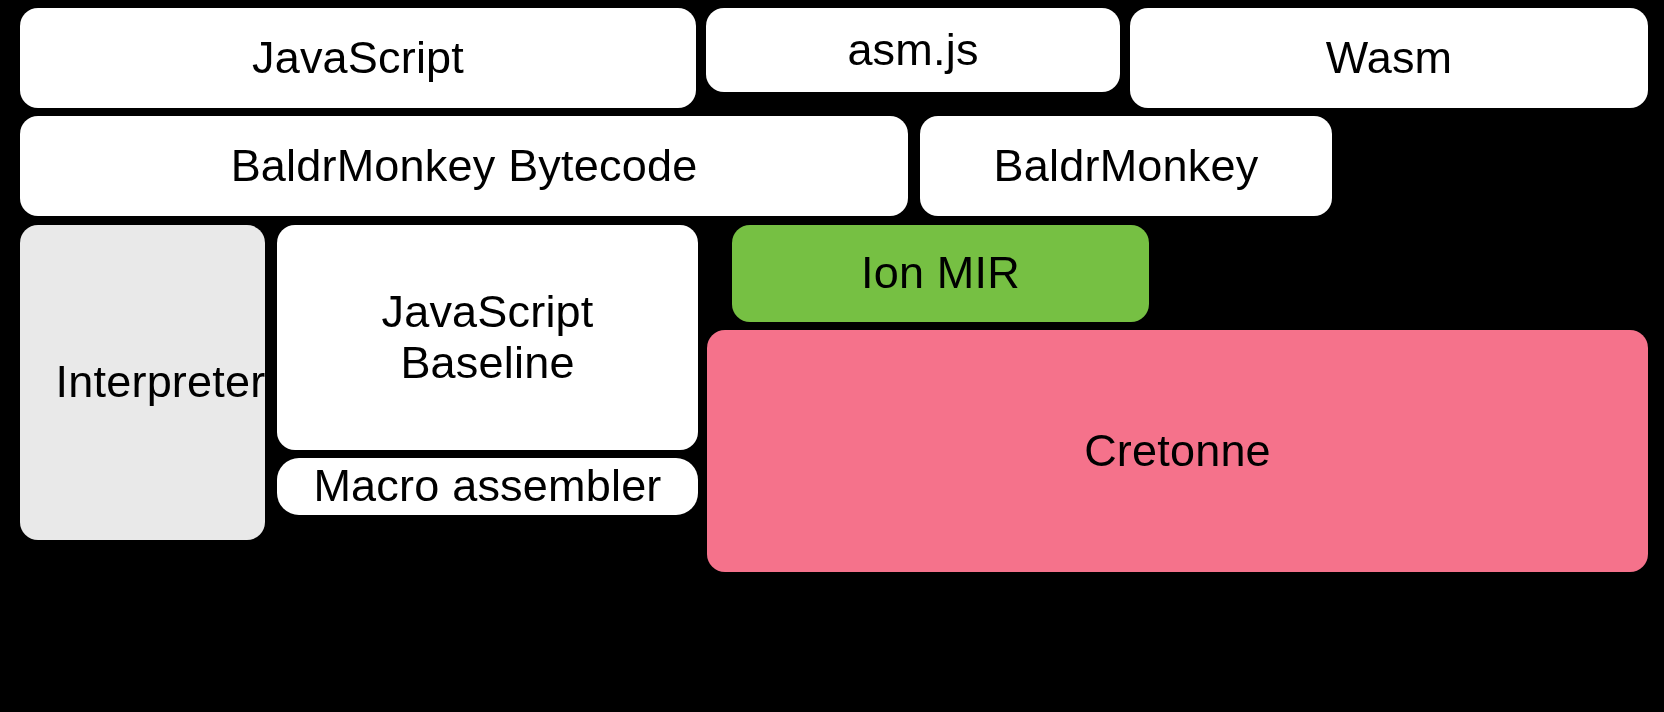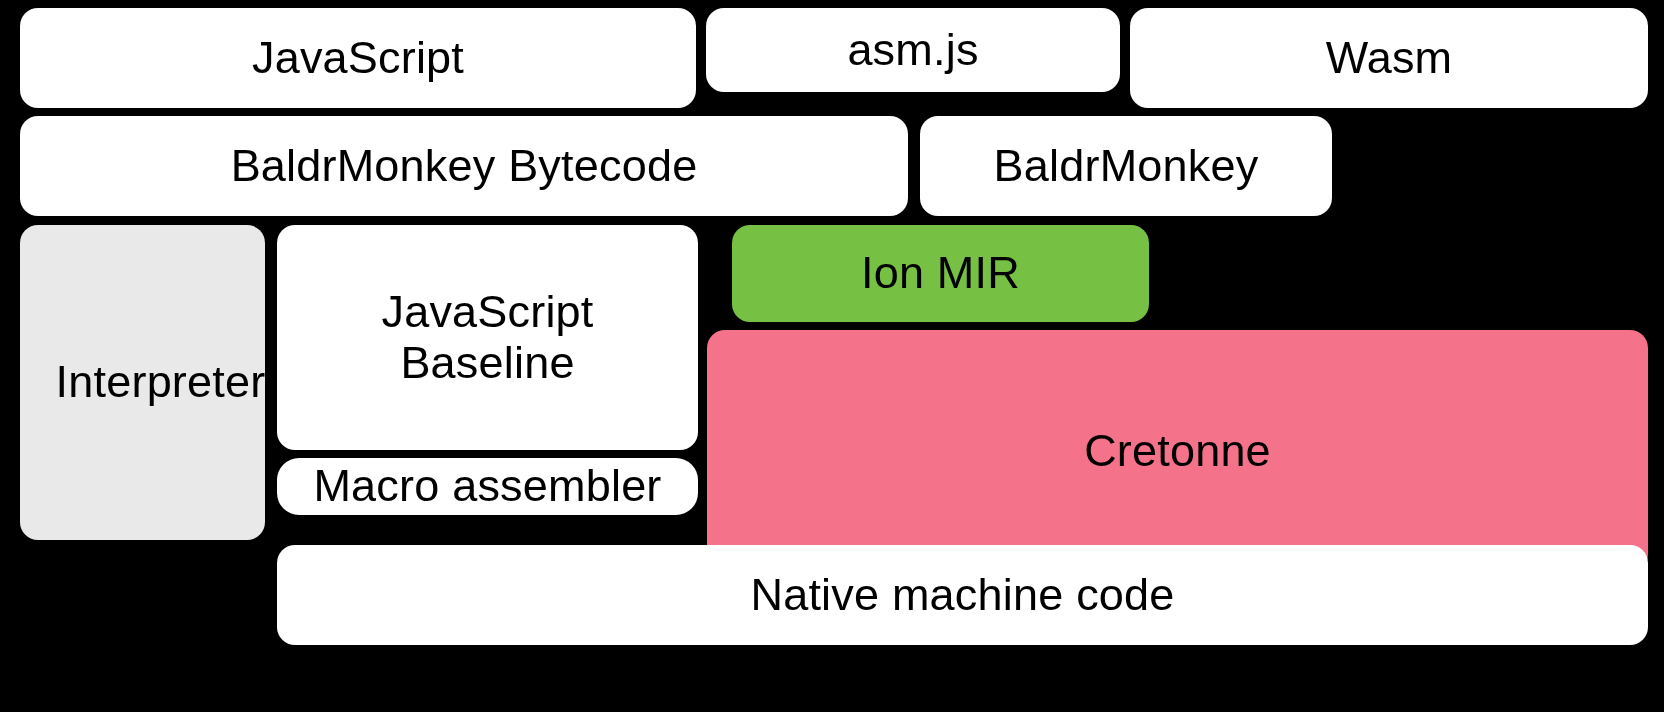--- a/index.html
+++ b/index.html
@@ -77,17 +77,14 @@
   </div>
 
   <div class="box fill-green" style="left:707px; top:225px; width:417px; height:97px;margin-left:25px;">
     <span>Ion MIR</span>
   </div>
 
   <div class="box fill-pink" style="left:707px; top:330px; width:941px; height:242px;">
     <span>Cretonne</span>
   </div>
 
-  <div class="box fill-white" style="left:277px; top:545px; width:1371px; height:100px;">
-    <span>Native machine code</span>
-  </div>
 
 </div>
 
 </body></html>

